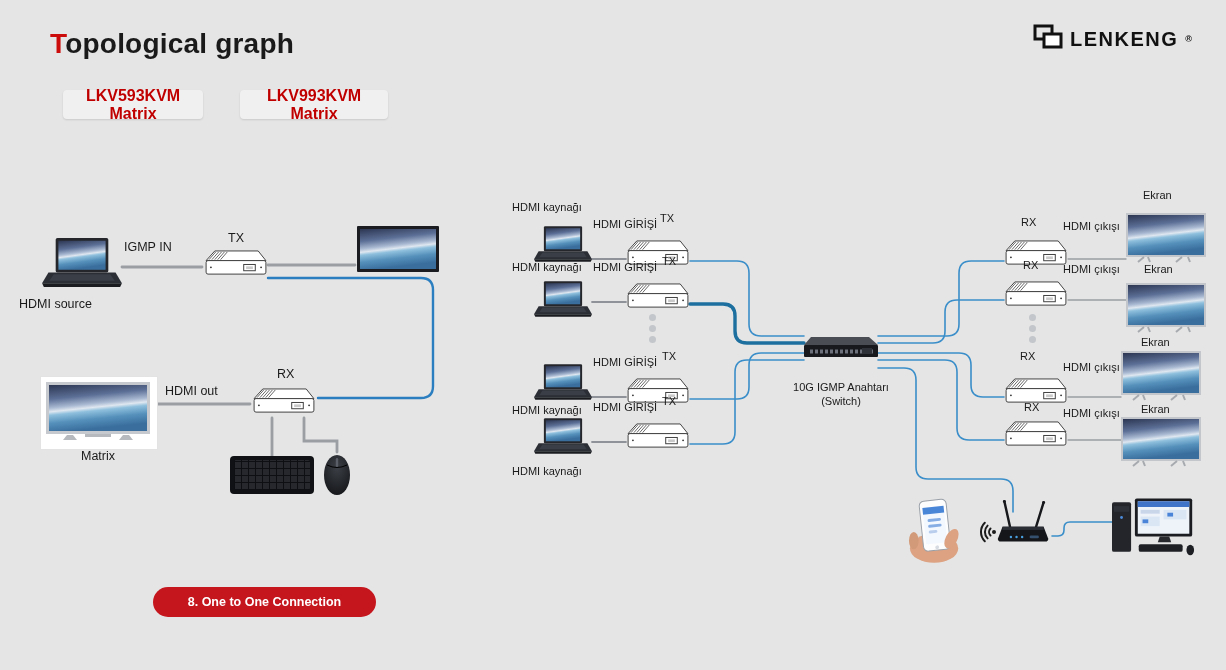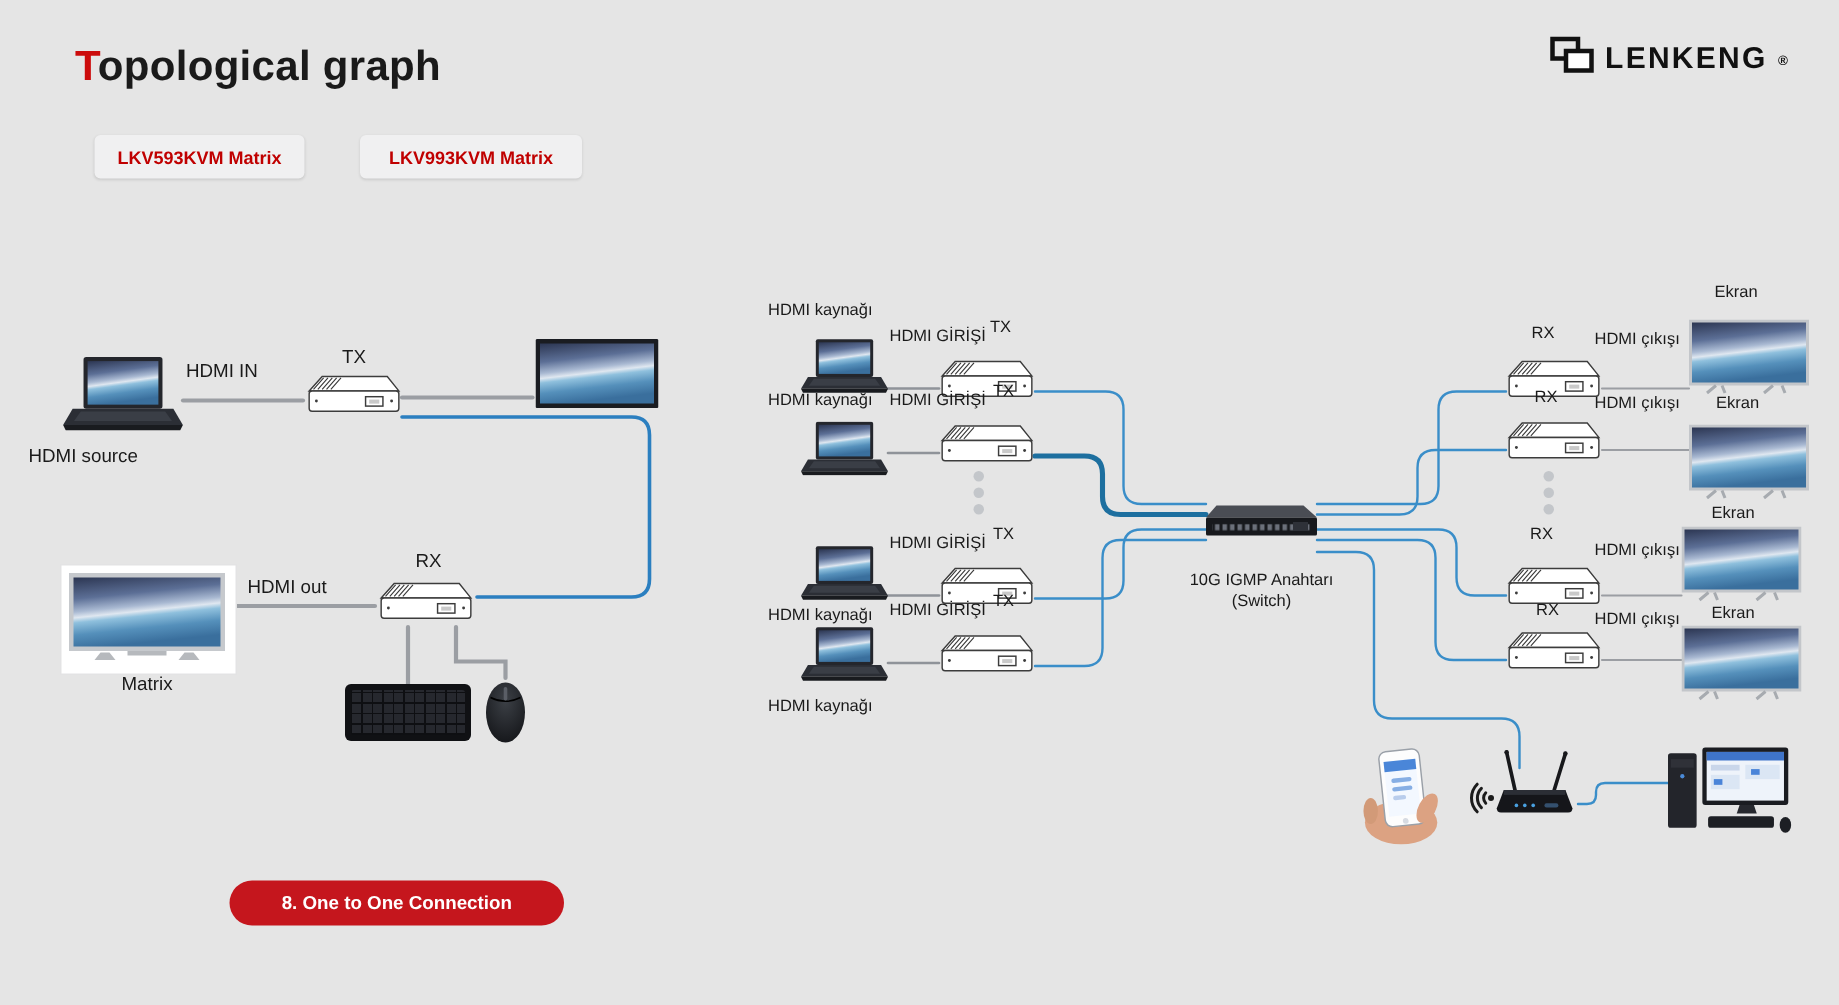--- a/index.html
+++ b/index.html
@@ -14,21 +14,21 @@
   .wire-gray-xthin{stroke:#9b9ea3;stroke-width:1.4;fill:none;stroke-linecap:round;}
   .wire-blue{stroke:#2b7fc0;stroke-width:2.4;fill:none;stroke-linecap:round;}
   .wire-blue-thin{stroke:#3a8ec9;stroke-width:1.6;fill:none;stroke-linecap:round;}
   .wire-blue-bold{stroke:#1d6f9f;stroke-width:3.4;fill:none;stroke-linecap:round;}
   .page-title{position:absolute;left:50px;top:28px;font-size:28px;font-weight:bold;letter-spacing:.2px;}
   .page-title .accent{color:#cc0b0b;}
   .logo{position:absolute;right:34px;top:24px;display:flex;align-items:center;gap:7px;}
   .logo-text{font-size:20px;font-weight:bold;letter-spacing:1.5px;color:#111;}
   .logo-reg{font-size:9px;vertical-align:super;color:#111;font-weight:bold;}
   .model-btn{position:absolute;height:29px;background:#f0f0f1;border:none;border-radius:4px;
-             box-shadow:0 1px 2px rgba(0,0,0,.12);color:#c00000;font-weight:bold;font-size:12px;
+             box-shadow:0 1px 2px rgba(0,0,0,.12);color:#c00000;font-weight:bold;font-size:16px;
              font-family:"Liberation Sans",sans-serif;display:flex;align-items:center;justify-content:center;cursor:pointer;}
   .pill{position:absolute;height:30px;background:#c5161d;border:none;border-radius:16px;color:#fff;
         font-weight:bold;font-size:12.5px;font-family:"Liberation Sans",sans-serif;
         display:flex;align-items:center;justify-content:center;cursor:pointer;}
   .keyboard{position:absolute;background:#101114;border-radius:4px;}
   .keyboard .keys{position:absolute;inset:4px;background:#26282e;border-radius:2px;
     background-image:repeating-linear-gradient(90deg,#0e0f12 0 1px,transparent 1px 7px),
                      repeating-linear-gradient(0deg,#0e0f12 0 1px,transparent 1px 7px);}
   .vdots{position:absolute;display:flex;flex-direction:column;gap:4px;}
   .vdots span{width:7px;height:7px;border-radius:50%;background:#c3c6ca;}
@@ -112,21 +112,21 @@
   <div class="dev" style="left:42px;top:238px;">
     <svg width="80" height="49" viewBox="0 0 88 54">
       <rect x="15" y="0" width="58" height="38" rx="2" fill="#24262c"></rect>
       <rect x="18" y="3" width="52" height="32" fill="url(#sceneGrad)"></rect>
       <polygon points="7,38 81,38 88,50 0,50" fill="#2b2e35"></polygon>
       <polygon points="13,40 75,40 80,47 8,47" fill="#3a3e46"></polygon>
       <polygon points="0,50 88,50 86,54 2,54" fill="#191b1f"></polygon>
     </svg>
   </div>
   <span class="lbl lbl-lg" style="left:19px;top:298px;">HDMI source</span>
-  <span class="lbl lbl-lg" style="left:124px;top:241px;">HDMI IN</span>
+  <span class="lbl lbl-lg" style="left:124px;top:241px;">IGMP IN</span>
 
   <div class="dev" style="left:204px;top:250px;">
     <svg width="64" height="27" viewBox="0 0 66 28">
       <polygon points="11,1 56,1 64,11 2,11" fill="#fff" stroke="#3c3c3c"></polygon>
       <rect x="2" y="11" width="62" height="14" rx="2" fill="#fff" stroke="#3c3c3c"></rect>
       <path d="M12,2 L5,10 M15,2 L8,10 M18,2 L11,10 M21,2 L14,10 M24,2 L17,10" stroke="#3c3c3c" stroke-width="0.8"></path>
       <rect x="41" y="15" width="12" height="6.5" fill="#fff" stroke="#3c3c3c"></rect>
       <rect x="43.5" y="17" width="7" height="2.8" fill="#c9c9c9"></rect>
       <circle cx="7" cy="18" r="1" fill="#3c3c3c"></circle>
         <circle cx="59" cy="18" r="1" fill="#3c3c3c"></circle>

